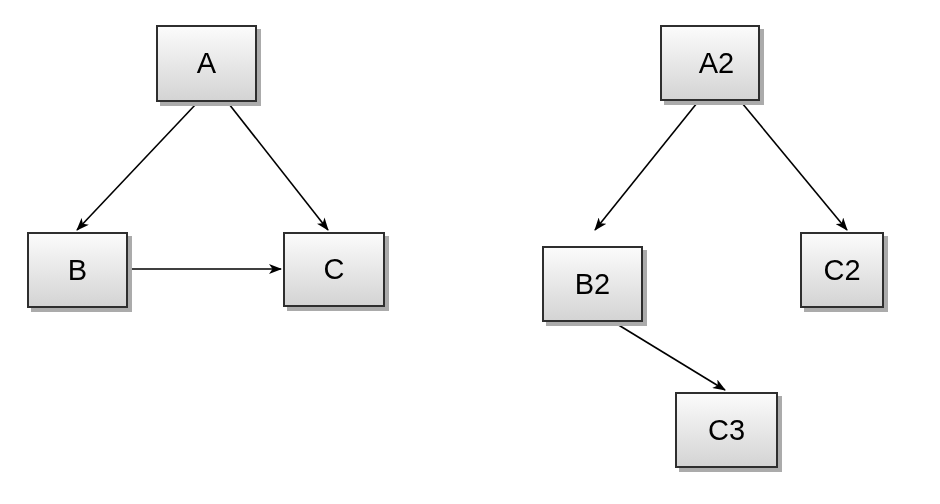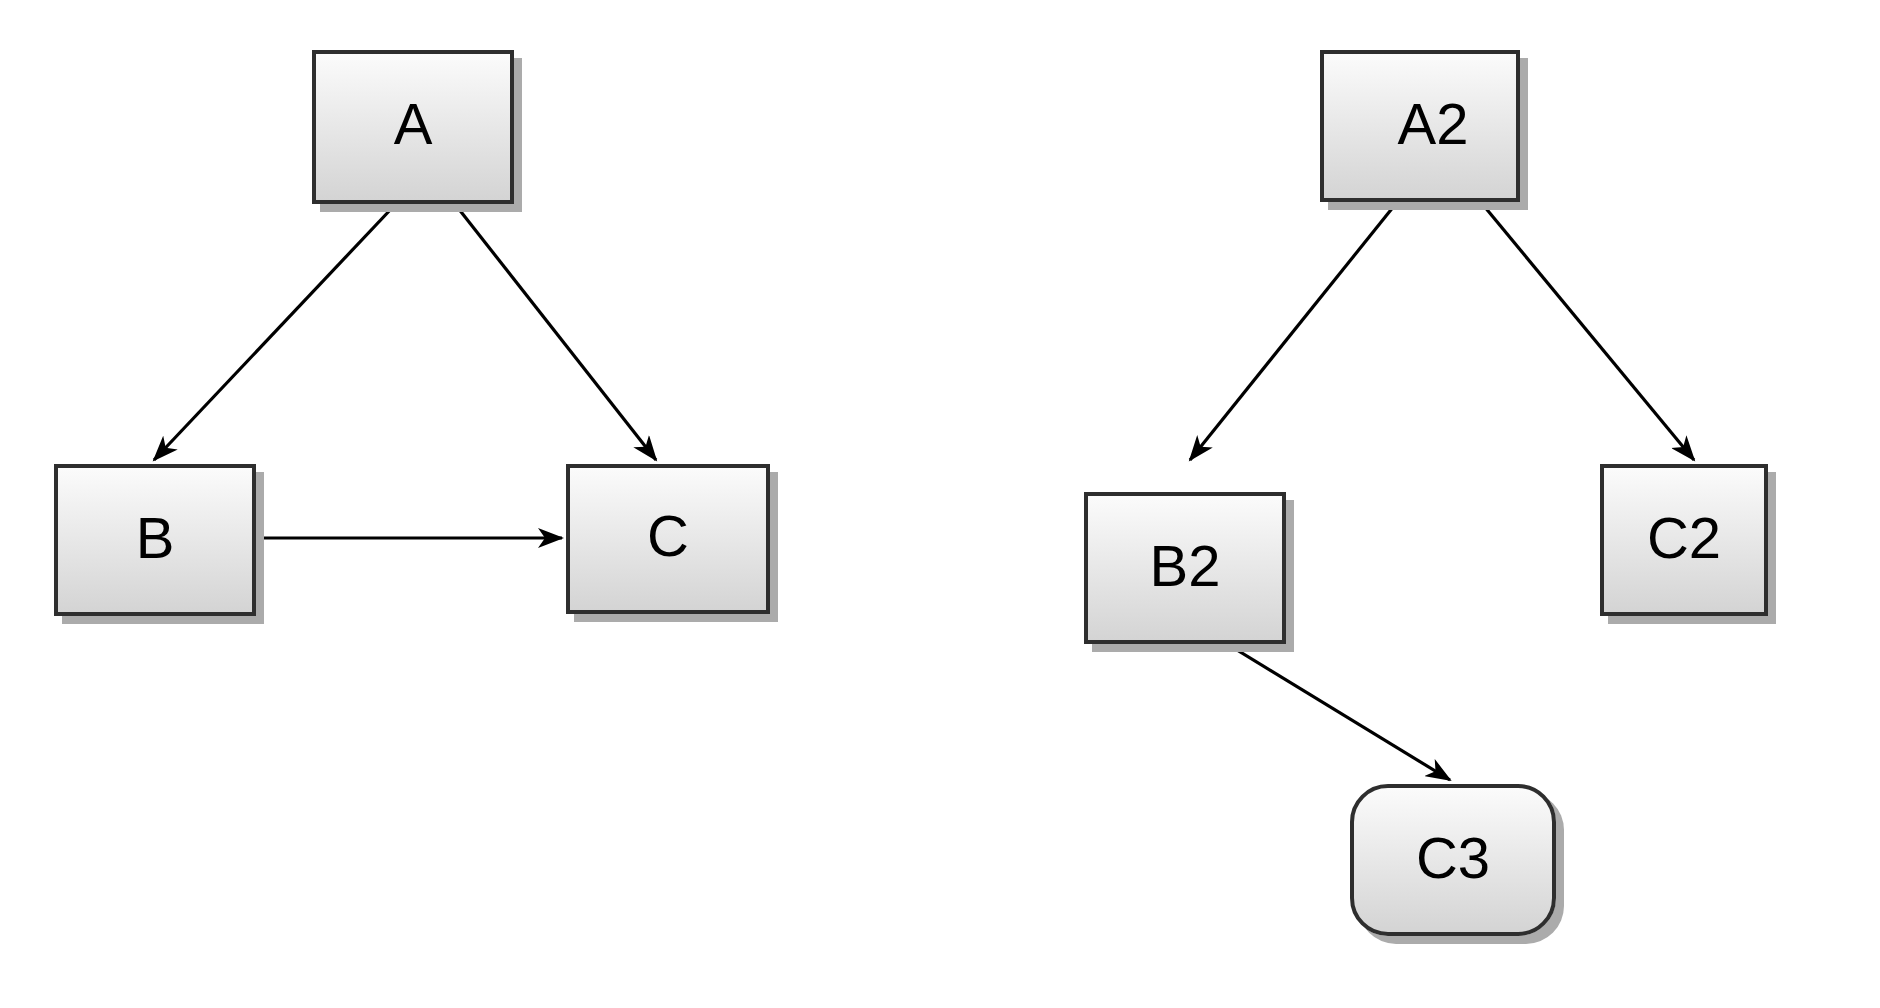--- a/index.html
+++ b/index.html
@@ -91,16 +91,16 @@
     </div>
     <div class="node" style="left: 660px; top: 25px; width: 100px; height: 76px; padding-left: 13px;">
       <span class="node-label">A2</span>
     </div>
     <div class="node" style="left: 542px; top: 232px; width: 101px; height: 76px; margin-top: 14px;">
       <span class="node-label">B2</span>
     </div>
     <div class="node" style="left: 800px; top: 232px; width: 84px; height: 76px;">
       <span class="node-label">C2</span>
     </div>
-    <div class="node" style="left: 675px; top: 392px; width: 103px; height: 76px; border-radius: 19px;">
+    <div class="node" style="left: 675px; top: 392px; width: 103px; height: 76px;">
       <span class="node-label">C3</span>
     </div>
   </div>
 
 </body></html>

